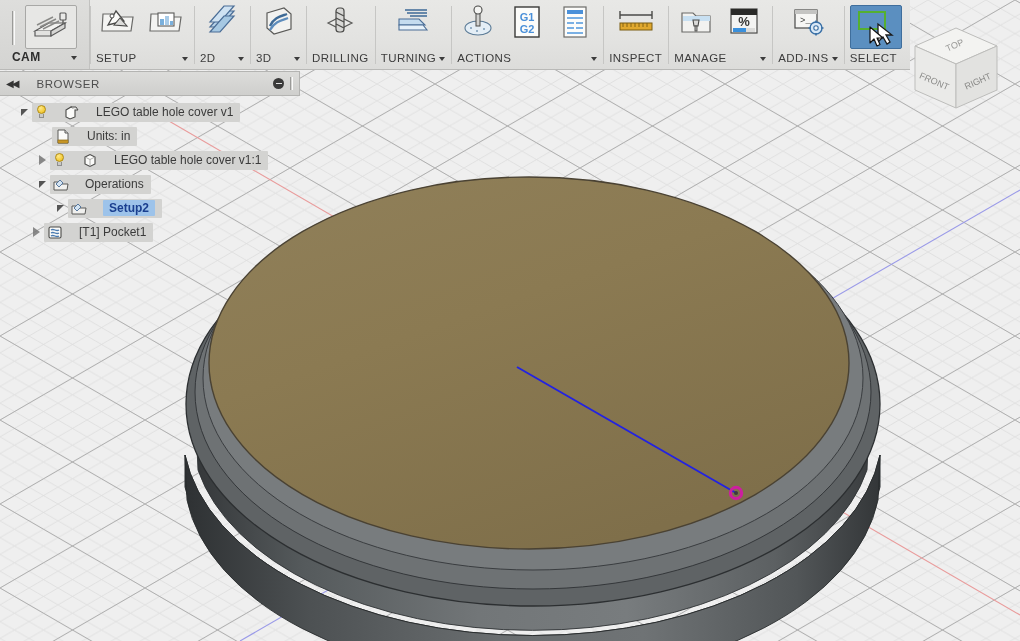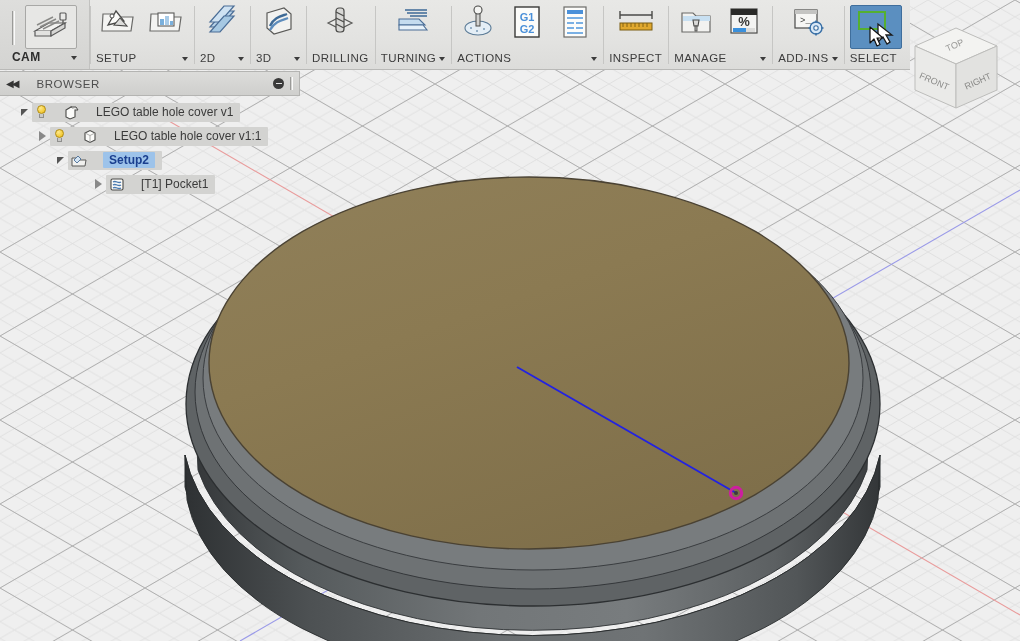--- a/index.html
+++ b/index.html
@@ -488,57 +488,84 @@
         <span class="ico">
           <svg width="16" height="15" viewBox="0 0 16 15">
             <path d="M2,5 L7,2 L11,4 L11,12 L6,14 L2,12 Z" fill="#fbfbf9" stroke="#4a4a48" stroke-width="1.1"></path>
             <path d="M7,2 L12,2 L14,5 L11,5" fill="#e8e8e6" stroke="#4a4a48" stroke-width="1"></path>
           </svg>
         </span>
         <span class="lbl">LEGO table hole cover v1</span>
       </span>
     </div>
 
+    <div class="row" style="padding-left:52px">
+      <span class="node">
+        <span class="ico">
+          <svg width="16" height="15" viewBox="0 0 16 15">
+            <path d="M3,1 L10,1 L13,4 L13,14 L3,14 Z" fill="#fcfcfa" stroke="#5a5a58" stroke-width="1"></path>
+            <path d="M10,1 L10,4 L13,4" fill="#dcdcda" stroke="#5a5a58" stroke-width="1"></path>
+            <rect x="3" y="11" width="10" height="3" fill="#e0a82e" stroke="#8a6810" stroke-width="0.7"></rect>
+            <path d="M5,11 L5,13 M7,11 L7,13 M9,11 L9,13 M11,11 L11,13" stroke="#8a6810" stroke-width="0.6"></path>
+          </svg>
+        </span>
+        <span class="lbl">Units: in</span>
+      </span>
+    </div>
 
     <div class="row" style="padding-left:34px">
       <span class="twisty">
           <span class="tri-right-hollow"></span>
         </span>
       <span class="node">
         <span class="bulb">
             <span class="glass"></span>
             <span class="base"></span>
           </span>
         <span class="ico">
           <svg width="16" height="15" viewBox="0 0 16 15">
             <path d="M3,4 L8,1.5 L13,4 L13,11 L8,13.5 L3,11 Z" fill="#fbfbf9" stroke="#4a4a48" stroke-width="1.1"></path>
             <path d="M3,4 L8,6.5 L13,4 M8,6.5 L8,13.5" stroke="#9a9a98" stroke-width="0.8" fill="none"></path>
           </svg>
         </span>
         <span class="lbl">LEGO table hole cover v1:1</span>
       </span>
     </div>
 
+    <div class="row" style="padding-left:34px">
+      <span class="twisty">
+          <span class="tri-down"></span>
+        </span>
+      <span class="node">
+        <span class="ico">
+          <svg width="16" height="15" viewBox="0 0 16 15">
+            <path d="M1,5 L6,5 L8,7 L15,7 L14,13 L1,13 Z" fill="#f0f0ee" stroke="#5a5a58" stroke-width="1"></path>
+            <path d="M3,7 L7,3 L10,6 L6,10 Z" fill="#d4e4f2" stroke="#4a6d96" stroke-width="0.9"></path>
+          </svg>
+        </span>
+        <span class="lbl">Operations</span>
+      </span>
+    </div>
 
     <div class="row" style="padding-left:52px">
       <span class="twisty">
           <span class="tri-down"></span>
         </span>
       <span class="node sel">
         <span class="ico">
           <svg width="16" height="15" viewBox="0 0 16 15">
             <path d="M1,5 L6,5 L8,7 L15,7 L14,13 L1,13 Z" fill="#f0f0ee" stroke="#5a5a58" stroke-width="1"></path>
             <path d="M3,7 L7,3 L10,6 L6,10 Z" fill="#d4e4f2" stroke="#4a6d96" stroke-width="0.9"></path>
           </svg>
         </span>
         <span class="lbl">Setup2</span>
       </span>
     </div>
 
-    <div class="row" style="padding-left:90px">
+    <div class="row" style="padding-left:28px">
       <span class="twisty">
           <span class="tri-right-hollow"></span>
         </span>
       <span class="node">
         <span class="ico">
           <svg width="16" height="15" viewBox="0 0 16 15">
             <rect x="2" y="2" width="12" height="11" rx="1.5" fill="#fbfbf9" stroke="#4a4a48" stroke-width="1.1"></rect>
             <path d="M4,5 C7,3 9,7 12,5 M4,8 C7,6 9,10 12,8 M4,11 C7,9 9,13 12,11" stroke="#4a7ab0" stroke-width="1.3" fill="none"></path>
           </svg>
         </span>

